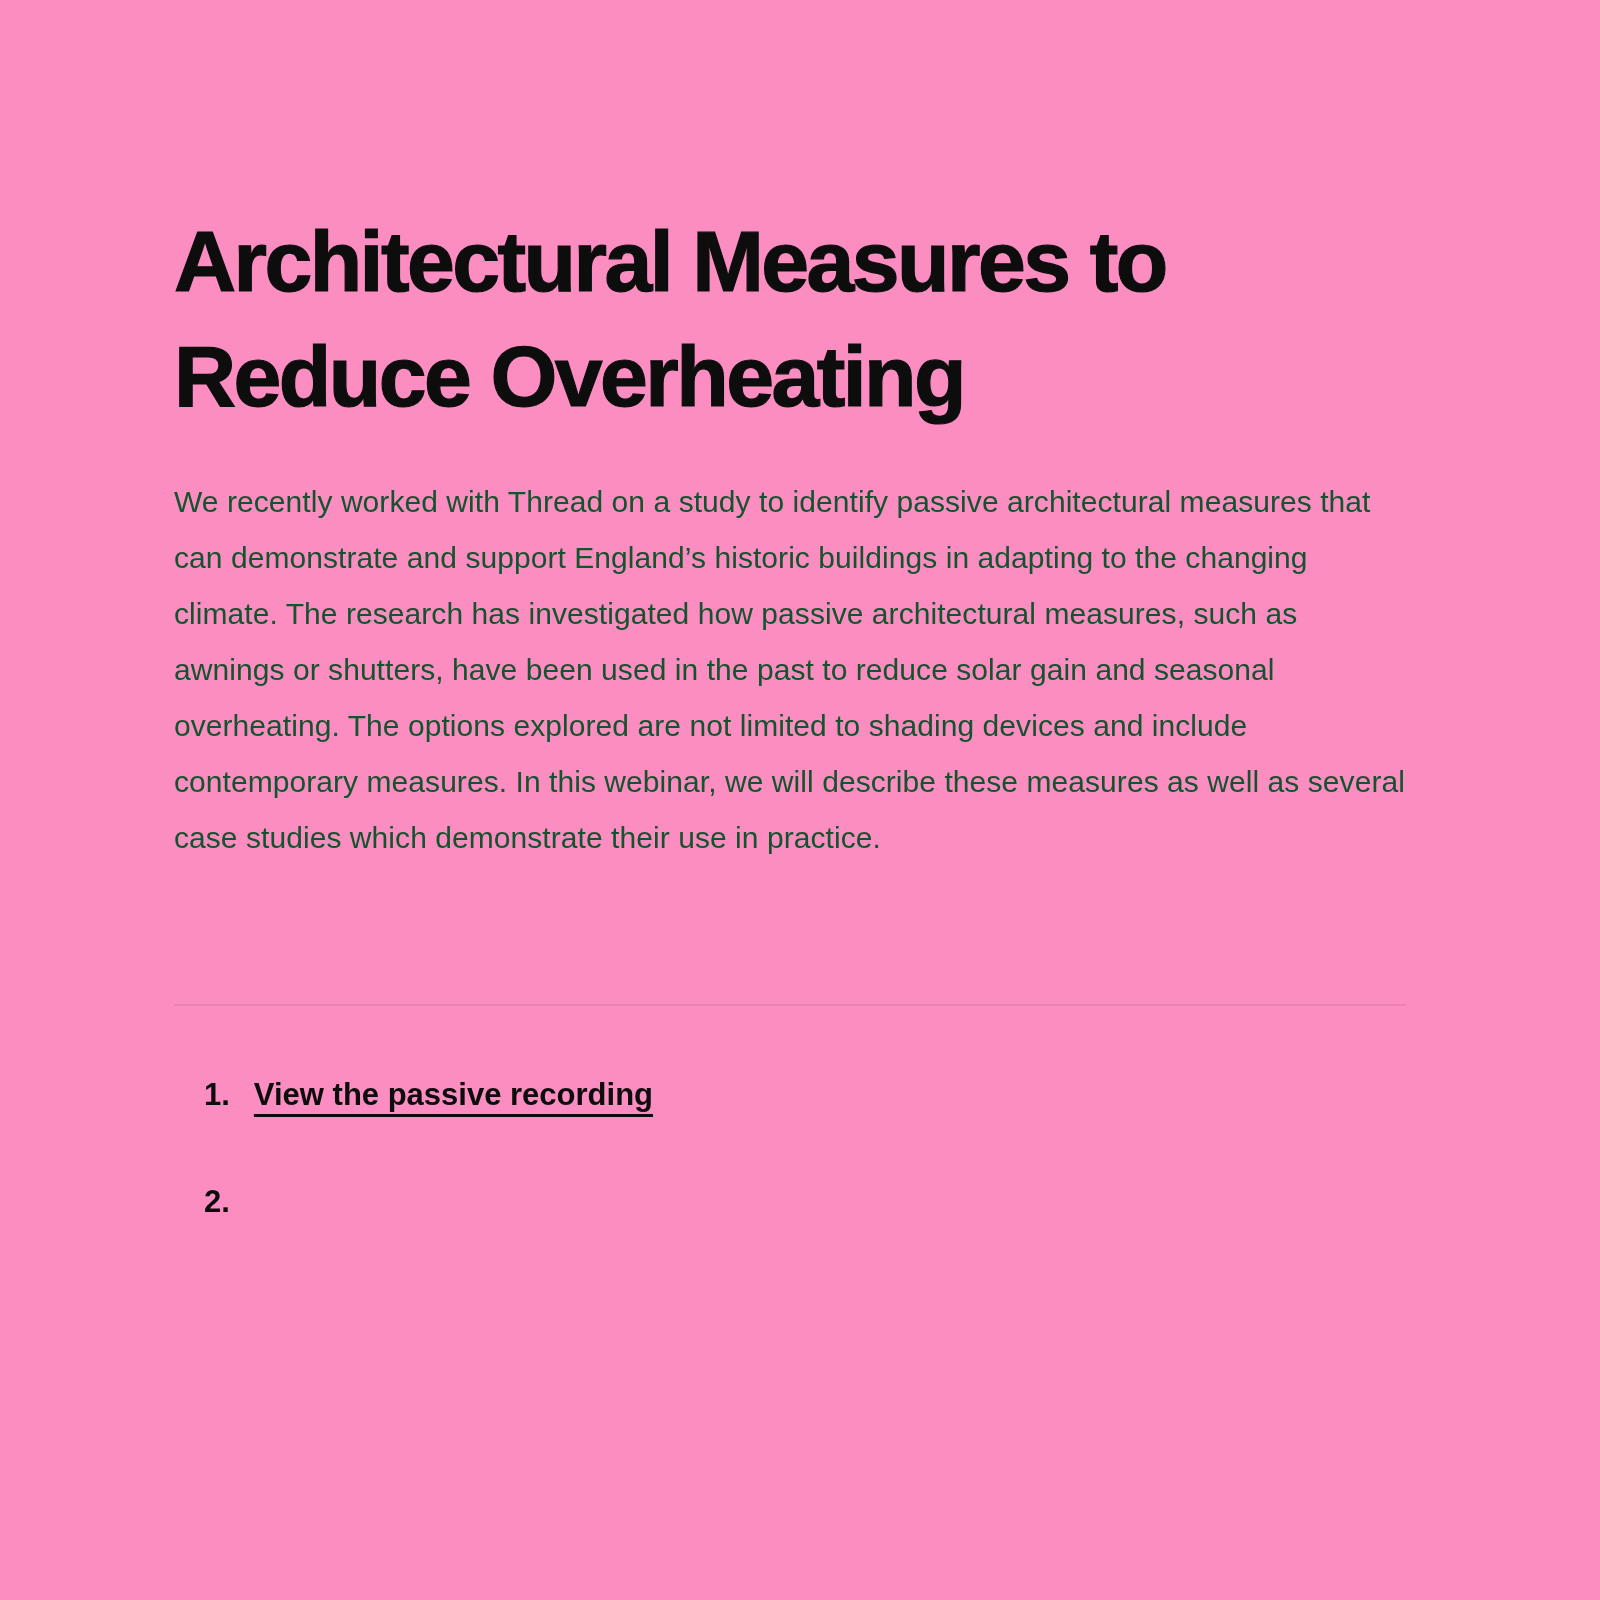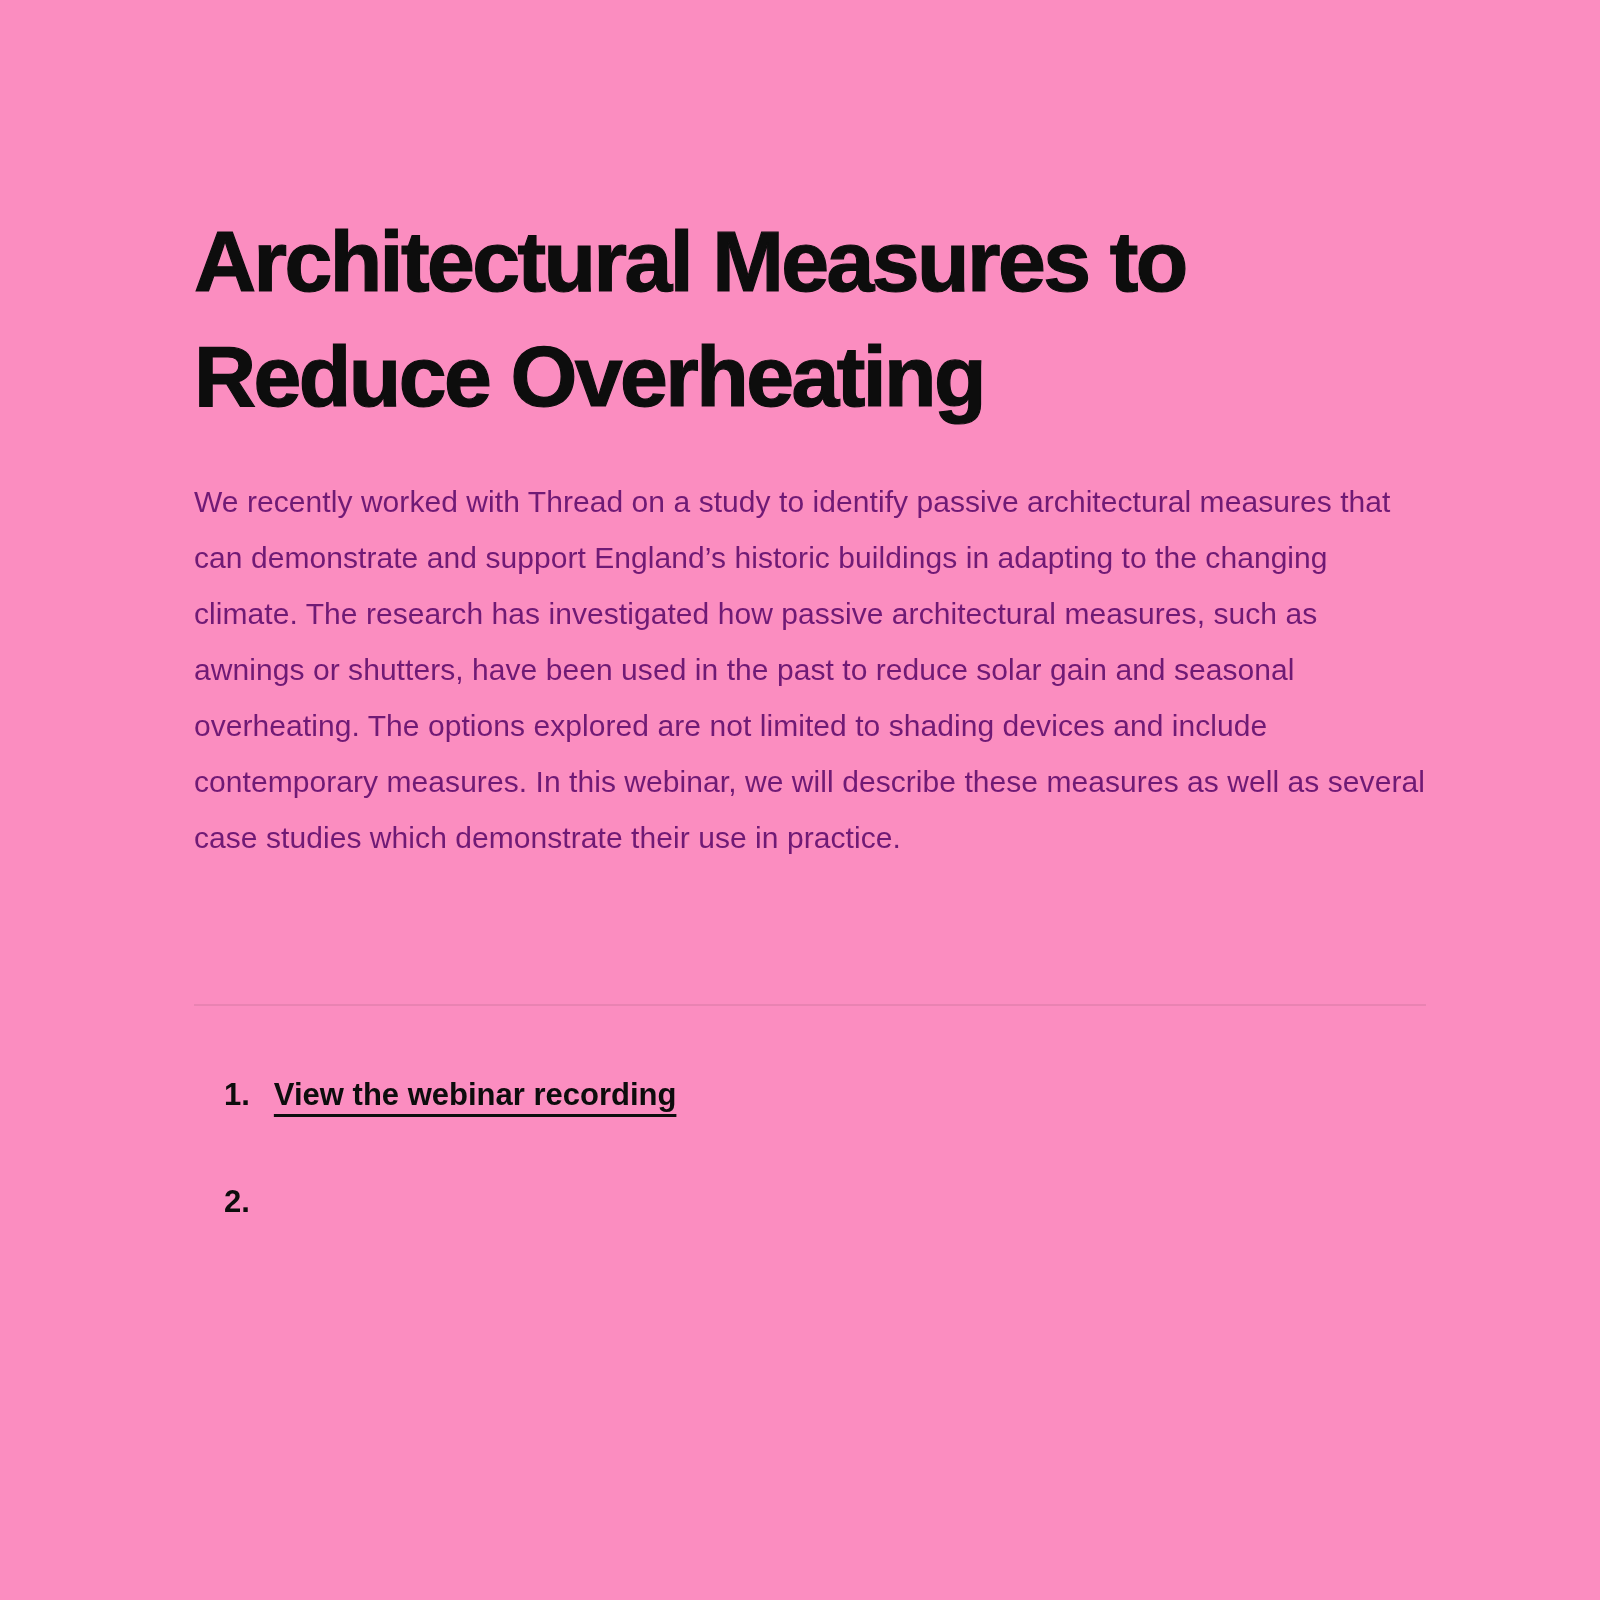--- a/index.html
+++ b/index.html
@@ -7,38 +7,38 @@
     padding: 0;
     width: 1600px;
     height: 1600px;
     background: #FB8DC0;
     font-family: "Liberation Sans", "DejaVu Sans", sans-serif;
     color: #0D0D0D;
     overflow: hidden;
   }
   .content {
     position: absolute;
-    left: 194px;
+    left: 174px;
     top: 204px;
     width: 1232px;
   }
   h1.page-title {
     margin: 0;
     font-size: 86px;
     line-height: 115px;
     font-weight: 700;
     letter-spacing: -0.03em;
     color: #0D0D0D;
     -webkit-text-stroke: 1.2px #0D0D0D;
   }
   p.body-text {
     font-size: 30px;
     line-height: 56px;
     letter-spacing: 0.002em;
-    color: #701a75;
+    color: #14532d;
   }
   p.intro {
     margin: 40px 0 0 0;
   }
   p.audience {
     margin: 18px 0 0 0;
   }
   hr.divider {
     margin: 138px 0 0 0;
     border: none;
@@ -78,20 +78,20 @@
   <h1 class="page-title">Architectural Measures to Reduce Overheating</h1>
 
   <p class="body-text intro">We recently worked with Thread on a study to identify passive architectural measures that can demonstrate and support England’s historic buildings in adapting to the changing climate. The research has investigated how passive architectural measures, such as awnings or shutters, have been used in the past to reduce solar gain and seasonal overheating. The options explored are not limited to shading devices and include contemporary measures. In this webinar, we will describe these measures as well as several case studies which demonstrate their use in practice.</p>
 
 
   <hr class="divider">
 
   <ol class="resource-links">
     <li>
       <span class="list-number">1.</span>
-      <a href="#">View the webinar recording</a>
+      <a href="#">View the passive recording</a>
     </li>
     <li>
       <span class="list-number">2.</span>
     </li>
   </ol>
 
 </div>
 
 </body></html>

